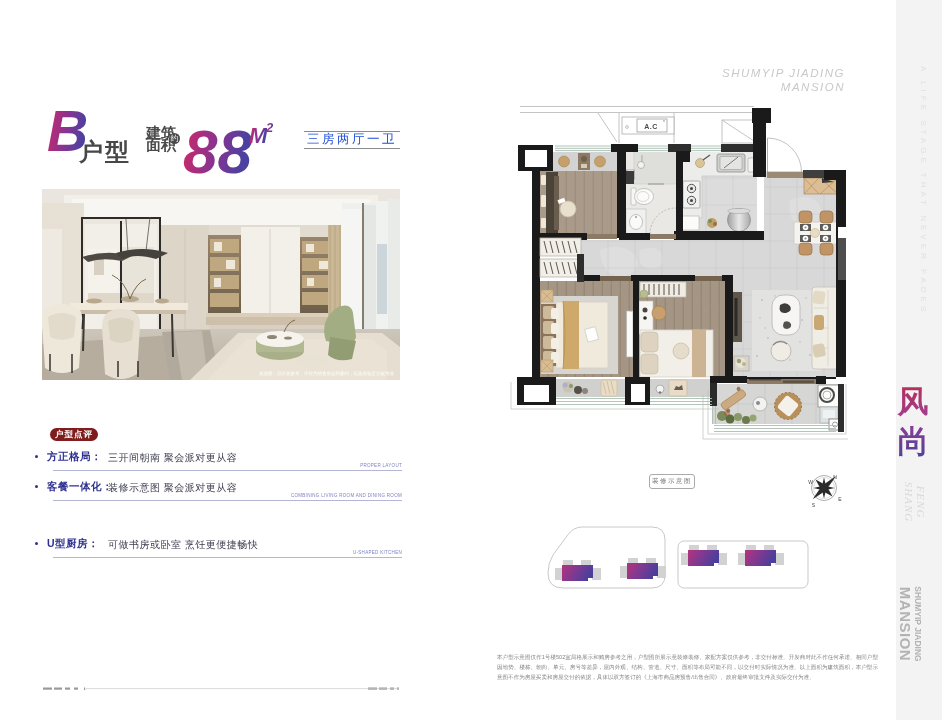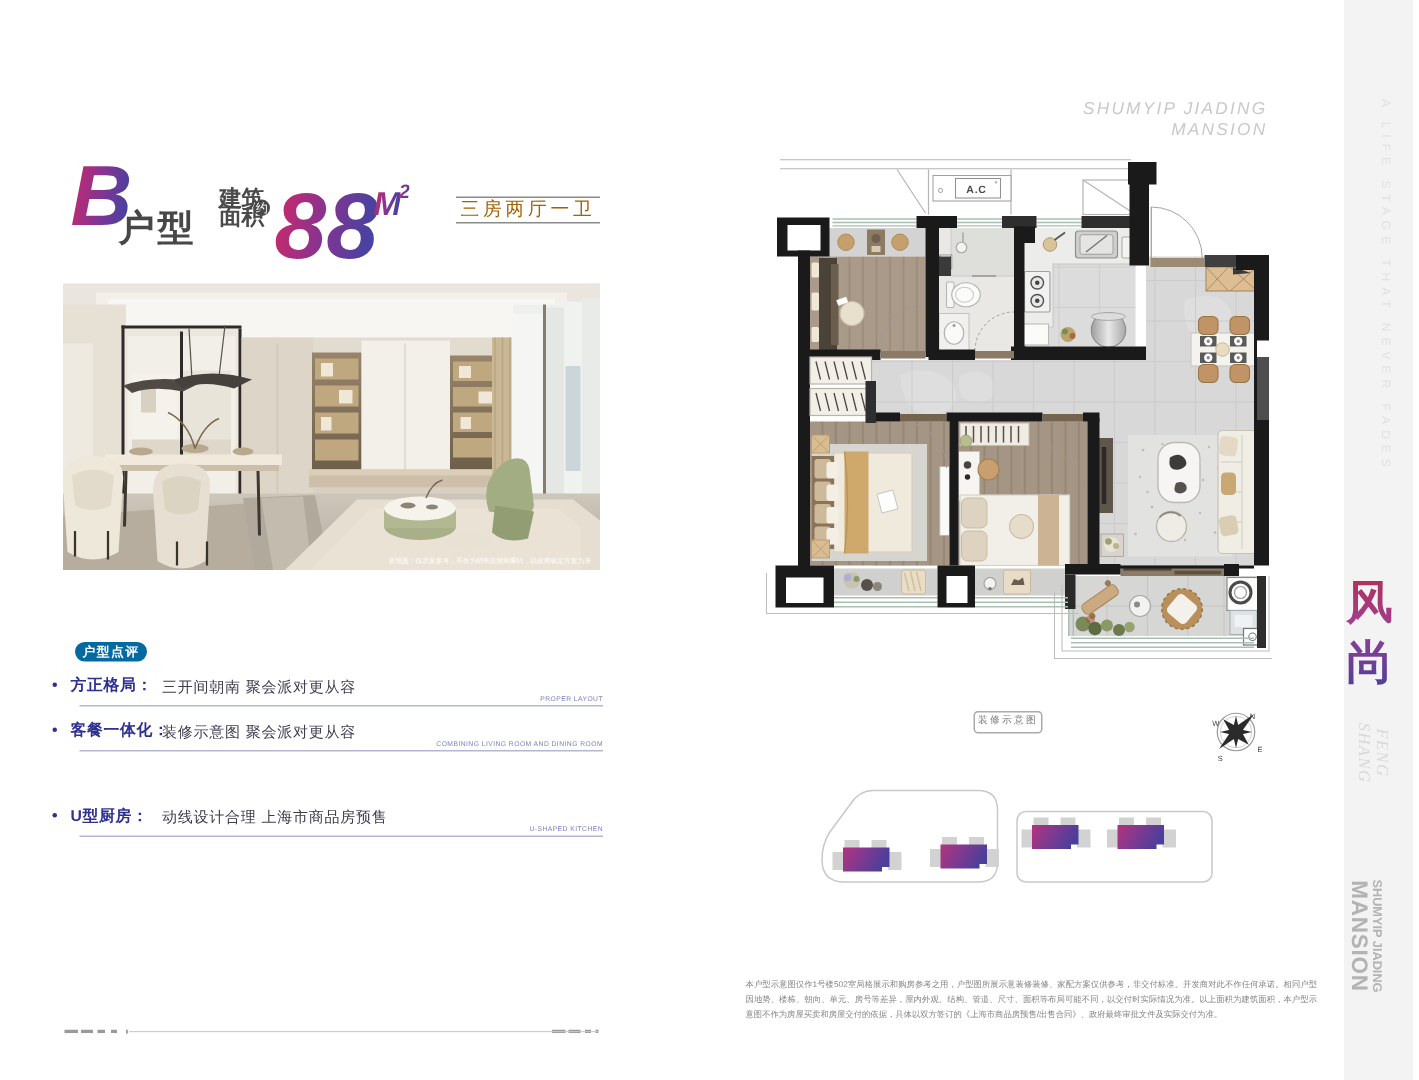--- a/index.html
+++ b/index.html
@@ -39,21 +39,21 @@
 
   <div class="abs" style="left:146px;top:127px;font-size:15px;font-weight:bold;color:#4a4a4a;line-height:11.5px;">建筑<br>面积</div>
 
   <div class="abs" style="left:169px;top:133px;width:11px;height:11px;border-radius:50%;background:#4a4a4a;color:#fff;font-size:8px;line-height:11px;text-align:center;">约</div>
 
   <div class="abs grad-text" style="left:183px;top:96px;font-size:62px;font-style:italic;font-weight:bold;line-height:62px;margin-top:25px;">88</div>
 
   <div class="abs grad-text" style="left:249px;top:123px;font-size:22px;font-style:italic;font-weight:bold;">M</div>
   <div class="abs grad-text" style="left:266px;top:120px;font-size:13px;font-style:italic;font-weight:bold;">2</div>
 
-  <div class="abs" style="left:304px;top:131px;width:96px;border-top:1px solid #8a8a8a;border-bottom:1px solid #8a8a8a;padding:0px 0 1px 0;font-size:12.5px;color:#a16207;letter-spacing:2.5px;text-align:center;white-space:nowrap;line-height:15px;">三房两厅一卫</div>
+  <div class="abs" style="left:304px;top:131px;width:96px;border-top:1px solid #8a8a8a;border-bottom:1px solid #8a8a8a;padding:0px 0 1px 0;font-size:12.5px;color:#1d4ed8;letter-spacing:2.5px;text-align:center;white-space:nowrap;line-height:15px;">三房两厅一卫</div>
 
   <div class="abs" style="left:42px;top:189px;width:358px;height:191px;">
     <svg width="358" height="191" viewBox="0 0 358 191">
       <defs>
         <linearGradient id="phFloor" x1="0" y1="0" x2="0" y2="1">
           <stop offset="0" stop-color="#cdc6ba"></stop>
             <stop offset="1" stop-color="#b5ac9e"></stop>
         </linearGradient>
         <linearGradient id="phMarble" x1="0" y1="0" x2="0" y2="1">
           <stop offset="0" stop-color="#97846a"></stop>
@@ -189,21 +189,21 @@
 
       <path d="M296,118 q13 -5 15 6 l3 24 q-2 9 -11 7 l-19 -3 q-7 -21 12 -34 Z" fill="#a3ad83"></path>
       <path d="M288,148 l26 4 l-4 18 q-15 4 -24 -4 Z" fill="#939d73"></path>
 
       <ellipse cx="270" cy="172" rx="16" ry="6" fill="#e8e2d4"></ellipse>
 
       <text x="352" y="186" text-anchor="end" font-size="4.5" fill="#ffffff" opacity="0.92">意境图：仅示意参考，不作为销售依据和要约，以政府核定方案为准</text>
     </svg>
   </div>
 
-  <div class="abs" style="left:50px;top:428px;width:48px;height:13px;background:#0369a1;border-radius:7px;color:#fff;font-size:8.5px;font-weight:bold;text-align:center;line-height:13px;letter-spacing:1px;">户型点评</div>
+  <div class="abs" style="left:50px;top:428px;width:48px;height:13px;background:#7f1d1d;border-radius:7px;color:#fff;font-size:8.5px;font-weight:bold;text-align:center;line-height:13px;letter-spacing:1px;">户型点评</div>
 
   <style>
     .rv{position:absolute;left:33px;width:369px;height:29px;}
     .rv .dot{position:absolute;left:2px;top:5px;width:3px;height:3px;background:#2e3190;border-radius:50%;}
     .rv .lb{position:absolute;left:14px;top:0;font-size:10.5px;font-weight:bold;color:#2e3190;letter-spacing:0.5px;}
     .rv .ds{position:absolute;left:75px;top:1px;font-size:10px;color:#3c3c4e;letter-spacing:0.5px;}
     .rv .en{position:absolute;right:0px;top:13px;font-size:4.5px;color:#7d82c0;letter-spacing:0.3px;}
     .rv .ln{position:absolute;left:20px;right:0;top:20px;height:0.8px;background:#b4b7d4;}
   </style>
 
@@ -220,21 +220,21 @@
       <div class="lb">客餐一体化：</div>
       <div class="ds">装修示意图 聚会派对更从容</div>
     <div class="en">COMBINING LIVING ROOM AND DINING ROOM</div>
       <div class="ln"></div>
   </div>
 
 
   <div class="rv" style="top:537px;">
     <div class="dot"></div>
       <div class="lb">U型厨房：</div>
-      <div class="ds">动线设计合理 上海市商品房预售</div>
+      <div class="ds">可做书房或卧室 烹饪更便捷畅快</div>
     <div class="en">U-SHAPED KITCHEN</div>
       <div class="ln"></div>
   </div>
 
 
   <div class="abs" style="left:490px;top:90px;width:390px;height:380px;">
     <svg id="plan" width="390" height="380" viewBox="490 90 390 380">
       <defs>
         <linearGradient id="heater" x1="0" y1="0" x2="1" y2="0">
           <stop offset="0" stop-color="#9f9f9f"></stop>

